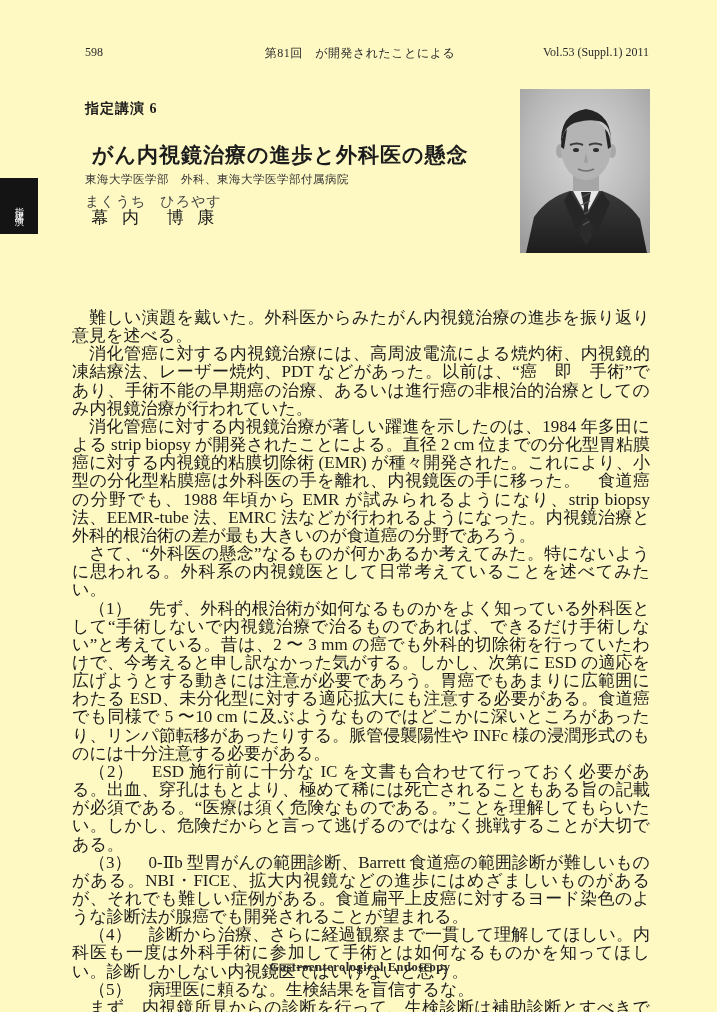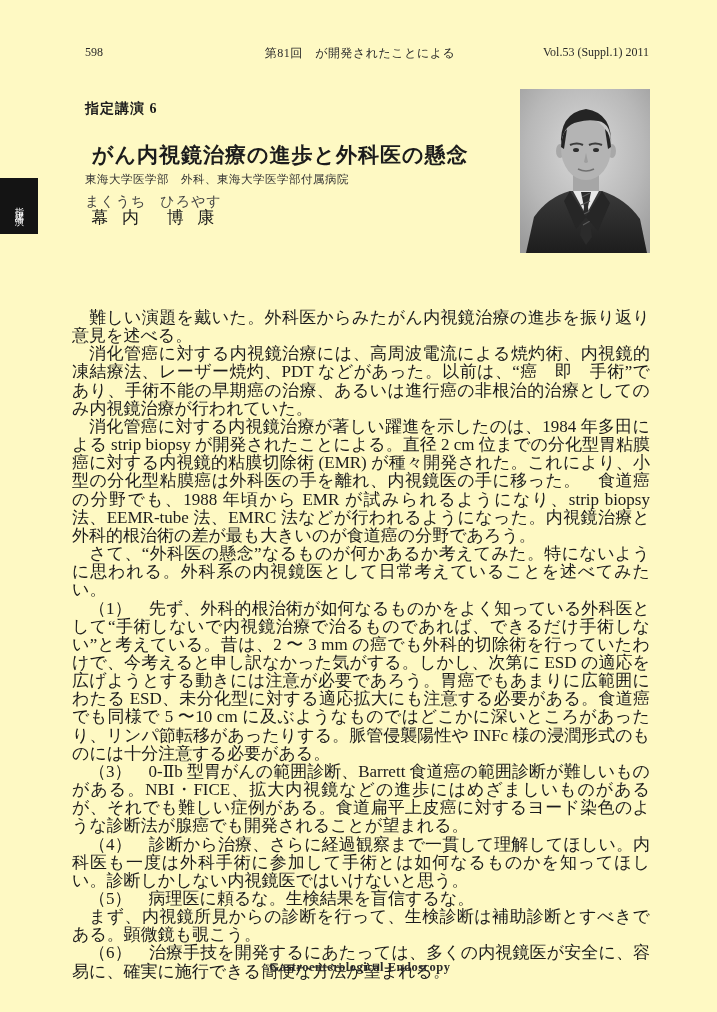--- a/index.html
+++ b/index.html
@@ -149,20 +149,21 @@
       <path d="M58,80 Q66,84 74,80" stroke="#6f6f6f" stroke-width="1.5" fill="none"></path>
     </svg>
   </div>
 
   <div class="abstract">
       <p>難しい演題を戴いた。外科医からみたがん内視鏡治療の進歩を振り返り意見を述べる。</p>
       <p>消化管癌に対する内視鏡治療には、高周波電流による焼灼術、内視鏡的凍結療法、レーザー焼灼、PDT などがあった。以前は、“癌　即　手術”であり、手術不能の早期癌の治療、あるいは進行癌の非根治的治療としてのみ内視鏡治療が行われていた。</p>
       <p>消化管癌に対する内視鏡治療が著しい躍進を示したのは、1984 年多田による strip biopsy が開発されたことによる。直径 2 cm 位までの分化型胃粘膜癌に対する内視鏡的粘膜切除術 (EMR) が種々開発された。これにより、小型の分化型粘膜癌は外科医の手を離れ、内視鏡医の手に移った。　食道癌の分野でも、1988 年頃から EMR が試みられるようになり、strip biopsy 法、EEMR-tube 法、EMRC 法などが行われるようになった。内視鏡治療と外科的根治術の差が最も大きいのが食道癌の分野であろう。</p>
       <p>さて、“外科医の懸念”なるものが何かあるか考えてみた。特にないように思われる。外科系の内視鏡医として日常考えていることを述べてみたい。</p>
       <p>（1）　先ず、外科的根治術が如何なるものかをよく知っている外科医として“手術しないで内視鏡治療で治るものであれば、できるだけ手術しない”と考えている。昔は、2 〜 3 mm の癌でも外科的切除術を行っていたわけで、今考えると申し訳なかった気がする。しかし、次第に ESD の適応を広げようとする動きには注意が必要であろう。胃癌でもあまりに広範囲にわたる ESD、未分化型に対する適応拡大にも注意する必要がある。食道癌でも同様で 5 〜10 cm に及ぶようなものではどこかに深いところがあったり、リンパ節転移があったりする。脈管侵襲陽性や INFc 様の浸潤形式のものには十分注意する必要がある。</p>
+      <p>（2）　ESD 施行前に十分な IC を文書も合わせて行っておく必要がある。出血、穿孔はもとより、極めて稀には死亡されることもある旨の記載が必須である。“医療は須く危険なものである。”ことを理解してもらいたい。しかし、危険だからと言って逃げるのではなく挑戦することが大切である。</p>
       <p>（3）　0-Ⅱb 型胃がんの範囲診断、Barrett 食道癌の範囲診断が難しいものがある。NBI・FICE、拡大内視鏡などの進歩にはめざましいものがあるが、それでも難しい症例がある。食道扁平上皮癌に対するヨード染色のような診断法が腺癌でも開発されることが望まれる。</p>
       <p>（4）　診断から治療、さらに経過観察まで一貫して理解してほしい。内科医も一度は外科手術に参加して手術とは如何なるものかを知ってほしい。診断しかしない内視鏡医ではいけないと思う。</p>
       <p>（5）　病理医に頼るな。生検結果を盲信するな。</p>
       <p>まず、内視鏡所見からの診断を行って、生検診断は補助診断とすべきである。顕微鏡も覗こう。</p>
       <p>（6）　治療手技を開発するにあたっては、多くの内視鏡医が安全に、容易に、確実に施行できる簡便な方法が望まれる。</p>
     </div>
 
   <div class="footer">Gastroenterological Endoscopy</div>
 
 </div>

